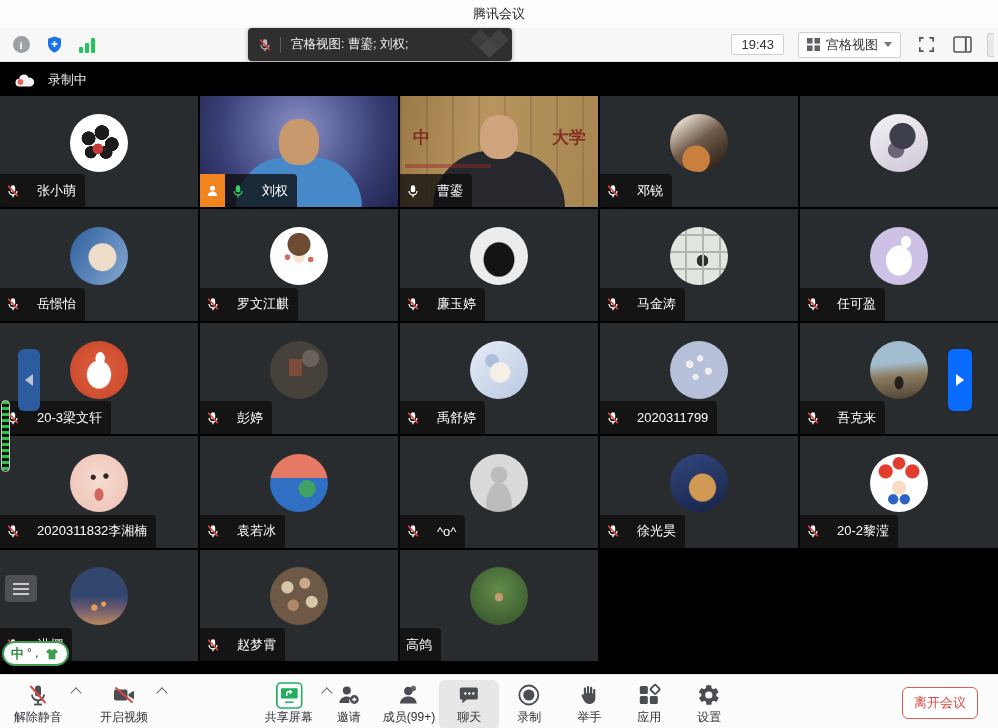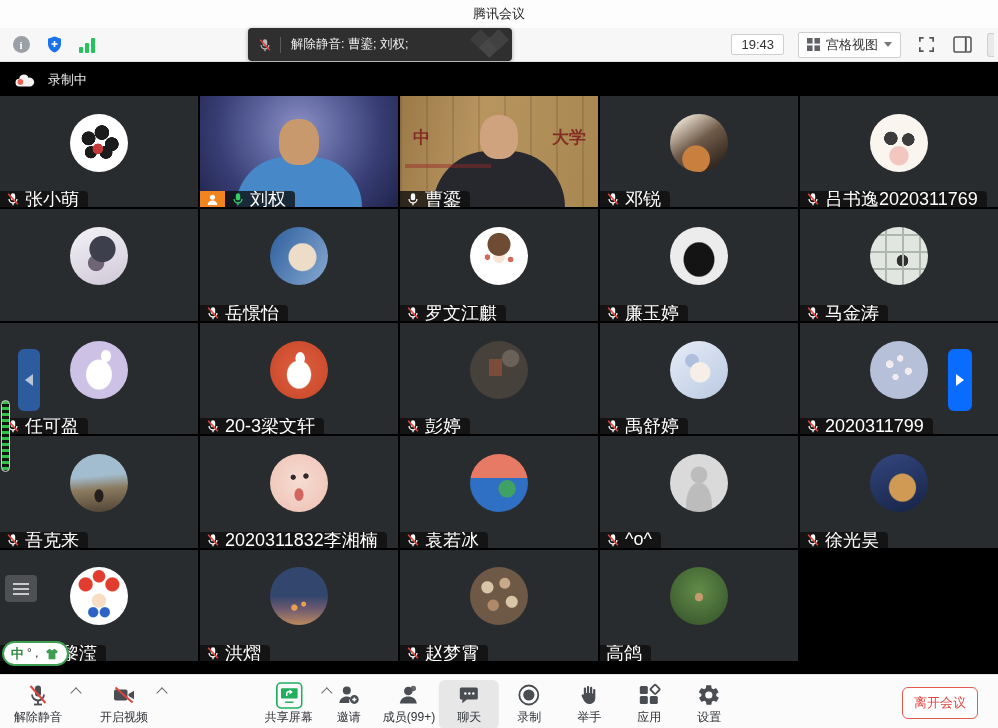--- a/index.html
+++ b/index.html
@@ -48,22 +48,22 @@
   .grid{position:absolute;top:34px;left:0;width:998px;height:565px;display:grid;
         grid-template-columns:repeat(5,1fr);grid-template-rows:repeat(5,1fr);gap:2px;}
   .cell{position:relative;background:#292c2f;overflow:hidden;}
   .cell .avatar{position:absolute;left:50%;top:42%;transform:translate(-50%,-50%);
                 width:58px;height:58px;border-radius:50%;background:#555;}
 
   
   .plabel{position:absolute;left:0;bottom:0;display:flex;align-items:stretch;z-index:3;max-width:96%;}
   .badge{width:25px;background:#f0841f;display:flex;align-items:center;justify-content:center;}
   .badge svg{width:15px;height:15px;}
-  .lmain{display:flex;align-items:center;gap:5px;background:rgba(14,14,14,.78);
-         padding:0 9px 0 6px;height:16px;border-radius:0 4px 0 0;font-size:18px;color:#fff;
+  .lmain{display:flex;align-items:center;gap:17px;background:rgba(14,14,14,.78);
+         padding:0 9px 0 6px;height:33px;border-radius:0 4px 0 0;font-size:13px;color:#fff;
          white-space:nowrap;overflow:hidden;}
   .mic{width:14px;height:14px;flex:0 0 auto;}
   .mic .mb{fill:#fff;} .mic .ma{stroke:#fff;stroke-width:1.5;fill:none;} .mic .ms{stroke:#fff;stroke-width:1.5;}
   .mic .slash{stroke:#e0443e;stroke-width:2;display:none;}
   .mic-muted .mic .slash{display:block;}
   .mic-active .mic .mb{fill:#35d065;} .mic-active .mic .ma{stroke:#35d065;} .mic-active .mic .ms{stroke:#35d065;}
 
   
   .av1 .avatar{background:radial-gradient(circle at 32% 42%,#1b1b1b 0 13%,transparent 14%),radial-gradient(circle at 55% 32%,#1b1b1b 0 14%,transparent 15%),radial-gradient(circle at 72% 52%,#1b1b1b 0 13%,transparent 14%),radial-gradient(circle at 48% 60%,#c63939 0 11%,transparent 12%),radial-gradient(circle at 62% 66%,#1b1b1b 0 12%,transparent 13%),radial-gradient(circle at 36% 66%,#1b1b1b 0 11%,transparent 12%),#fff;}
   .av4 .avatar{background:radial-gradient(circle at 45% 78%,#c9803f 0 24%,transparent 26%),linear-gradient(145deg,#efe6d8 10%,#705b49 48%,#33281f 85%);}
@@ -202,21 +202,21 @@
 </div>
 
 <div class="toast">
   <svg class="mic mic-sm" viewBox="0 0 16 16" width="14" height="14">
     <rect x="5.5" y="1.5" width="5" height="8" rx="2.5" fill="#b9b9b9"></rect>
     <path d="M3.5 8a4.5 4.5 0 0 0 9 0" fill="none" stroke="#b9b9b9" stroke-width="1.4"></path>
     <line x1="8" y1="12.5" x2="8" y2="15" stroke="#b9b9b9" stroke-width="1.4"></line>
     <line x1="2.5" y1="2" x2="13.5" y2="14" stroke="#e0443e" stroke-width="1.8"></line>
   </svg>
   <span class="tdiv"></span>
-  <span class="ttext">解除静音: 曹鎏; 刘权;</span>
+  <span class="ttext">宫格视图: 曹鎏; 刘权;</span>
   <span class="wm">
       <i></i>
       <i></i>
       <i></i>
     </span>
 </div>
 
 <div class="stage">
 
   <div class="recordbar">
@@ -283,35 +283,20 @@
     <div class="plabel mic-muted">
 
       <span class="lmain">
         <svg class="mic" viewBox="0 0 16 16">
           <rect class="mb" x="5.5" y="1.5" width="5" height="8" rx="2.5"></rect>
           <path class="ma" d="M3.5 8a4.5 4.5 0 0 0 9 0"></path>
           <line class="ms" x1="8" y1="12.5" x2="8" y2="15"></line>
           <line class="slash" x1="2.5" y1="2" x2="13.5" y2="14"></line>
         </svg>
         <span class="pname">邓锐</span>
-      </span>
-    </div>
-  </div>
-      <div class="cell av5">
-    <div class="avatar"></div>
-    <div class="plabel mic-muted">
-
-      <span class="lmain">
-        <svg class="mic" viewBox="0 0 16 16">
-          <rect class="mb" x="5.5" y="1.5" width="5" height="8" rx="2.5"></rect>
-          <path class="ma" d="M3.5 8a4.5 4.5 0 0 0 9 0"></path>
-          <line class="ms" x1="8" y1="12.5" x2="8" y2="15"></line>
-          <line class="slash" x1="2.5" y1="2" x2="13.5" y2="14"></line>
-        </svg>
-        <span class="pname">吕书逸2020311769</span>
       </span>
     </div>
   </div>
       <div class="cell av6">
     <div class="avatar"></div>
   </div>
       <div class="cell av7">
     <div class="avatar"></div>
     <div class="plabel mic-muted">
 

